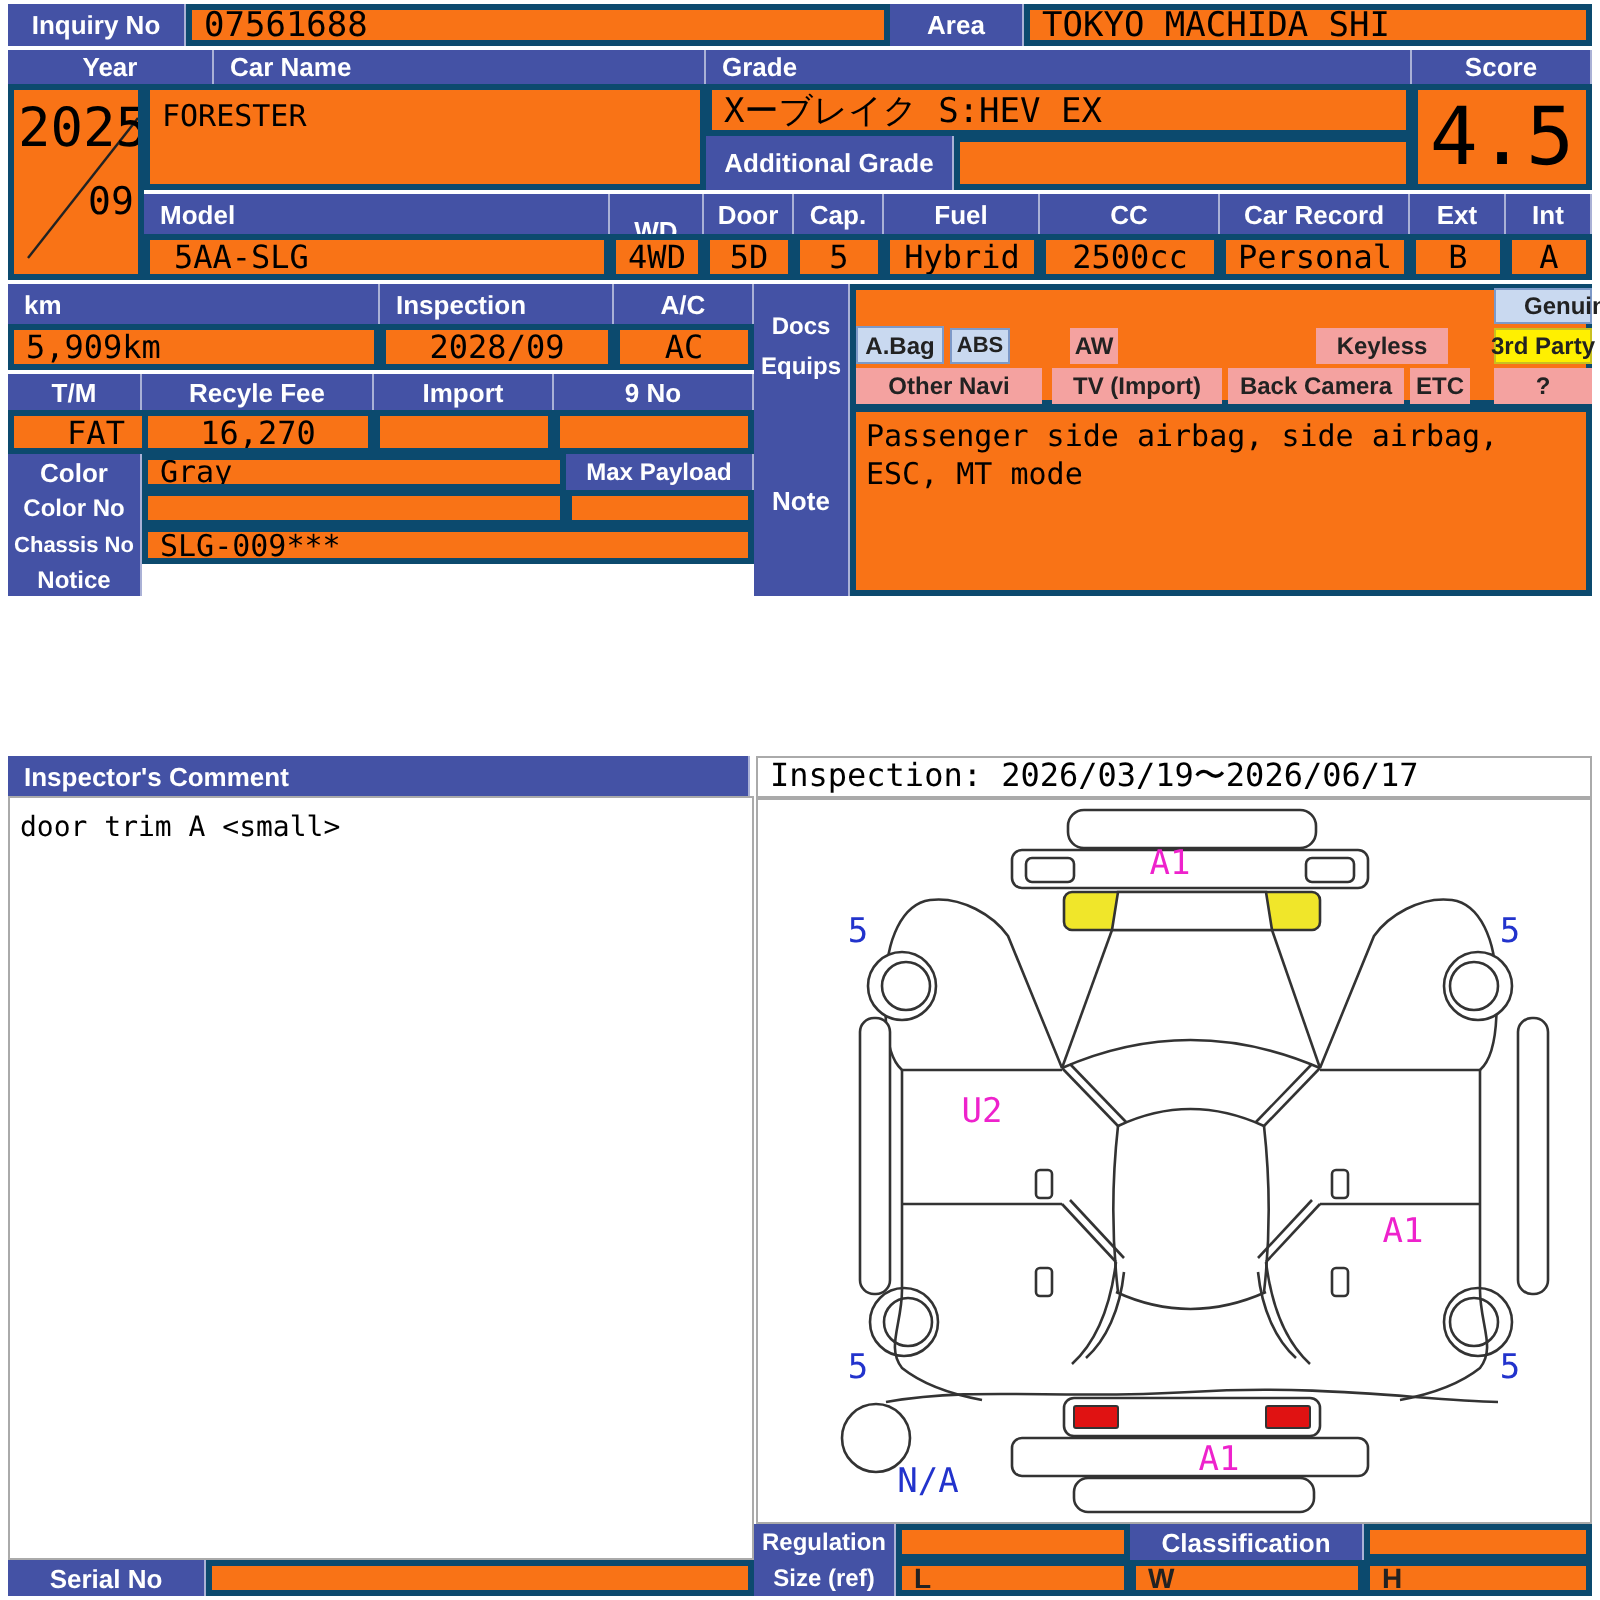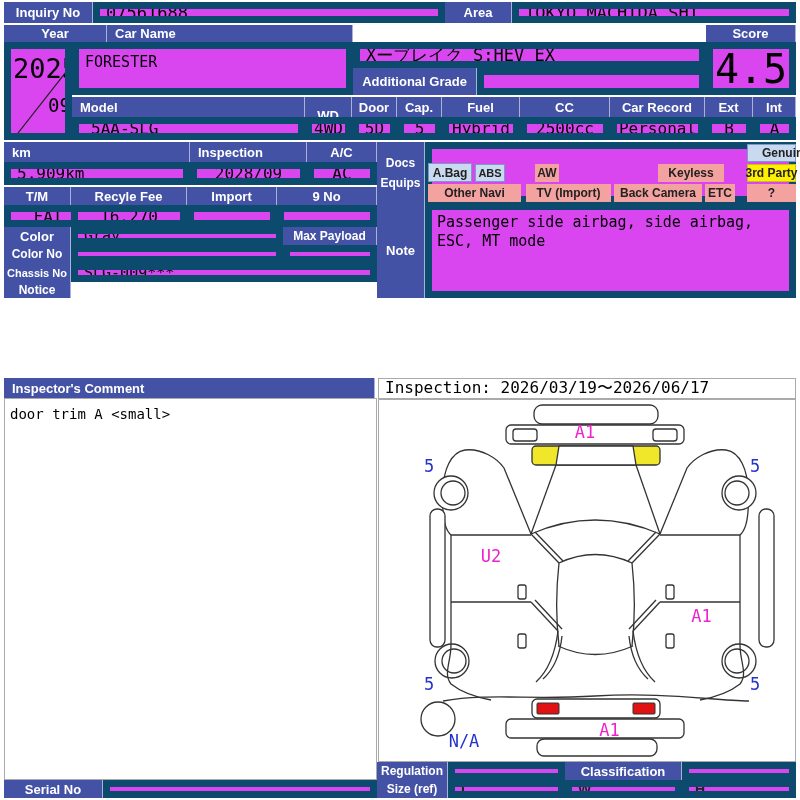--- a/index.html
+++ b/index.html
@@ -7,21 +7,21 @@
     --badge-yellow:#fff000; --damage-magenta:#ee22cc; --label-blue:#2233cc;
     --highlight-yellow:#f0e62a; --light-red:#e01212;
   }
   html,body{margin:0;padding:0;background:#fff;}
   #sheet{position:relative;width:800px;height:800px;background:#fff;overflow:hidden;
          font-family:"Liberation Sans",sans-serif;}
   .c{position:absolute;box-sizing:border-box;}
   .hl{background:var(--header-blue);color:#fff;font:bold 13px "Liberation Sans",sans-serif;
       display:flex;align-items:center;justify-content:center;border-right:1px solid rgba(255,255,255,.55);}
   .hl.left{justify-content:flex-start;padding-left:8px;}
-  .wc{background:#d946ef;border:7px solid #0c4a6e;font:16px "DejaVu Sans Mono",monospace;color:#000;
+  .wc{background:#f97316;border:3px solid #0c4a6e;font:16px "DejaVu Sans Mono",monospace;color:#000;
       display:flex;align-items:center;overflow:hidden;}
   .wc.center{justify-content:center;}
   .wc.left{padding-left:6px;}
   .wc.top{align-items:flex-start;padding-top:4px;}
   .f17{font-size:17px;} .f15{font-size:15px;}
   .badge{position:absolute;box-sizing:border-box;display:flex;align-items:center;justify-content:center;
          font:bold 12px "Liberation Sans",sans-serif;color:#222;white-space:nowrap;}
   .badge.blue{background:var(--badge-blue);border:1px solid #7d99c8;}
   .badge.pink{background:var(--badge-pink);border:1px solid var(--badge-pink);}
   .badge.yellow{background:var(--badge-yellow);border:1px solid #c9c020;}
@@ -37,20 +37,21 @@
 
 <div id="sheet">
 
   <div class="c hl" style="left:4px;top:2px;width:89px;height:21px;">Inquiry No</div>
   <div class="c wc left f17" style="left:93px;top:2px;width:352px;height:21px;">07561688</div>
   <div class="c hl" style="left:445px;top:2px;width:67px;height:21px;">Area</div>
   <div class="c wc left f17" style="left:512px;top:2px;width:284px;height:21px;">TOKYO MACHIDA SHI</div>
 
   <div class="c hl" style="left:4px;top:25px;width:103px;height:17px;">Year</div>
   <div class="c hl left" style="left:107px;top:25px;width:246px;height:17px;">Car Name</div>
+  <div class="c hl left" style="left:353px;top:25px;width:353px;height:17px;">Grade</div>
   <div class="c hl" style="left:706px;top:25px;width:90px;height:17px;">Score</div>
 
   <div class="c wc" style="left:4px;top:42px;width:68px;height:98px;">
     <svg width="66" height="96" style="position:absolute;left:0;top:0;">
       <line x1="7" y1="84" x2="62" y2="14" stroke="#222" stroke-width="1.2"></line>
     </svg>
     <span style="position:absolute;left:2px;top:4px;font:27px 'DejaVu Sans Mono',monospace;">2025</span>
     <span style="position:absolute;left:37px;top:45px;font:19px 'DejaVu Sans Mono',monospace;">09</span>
   </div>
 

